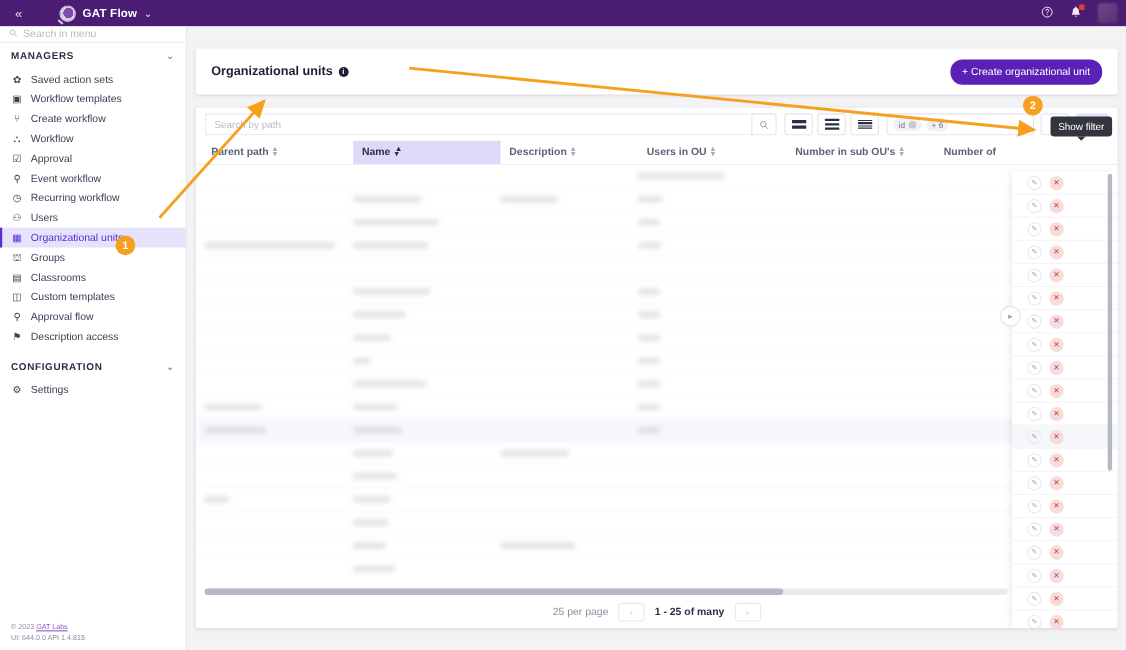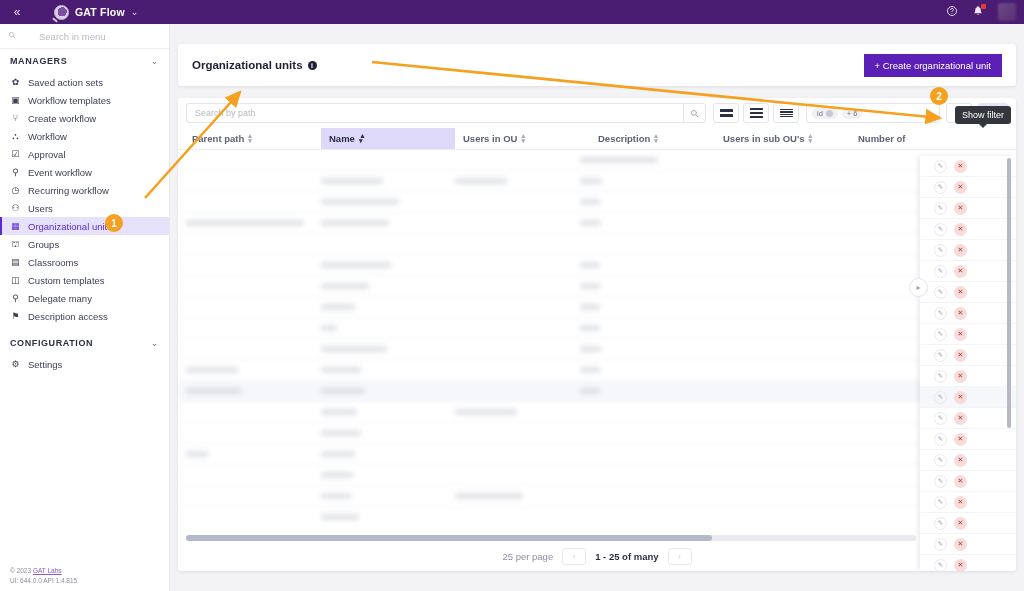--- a/index.html
+++ b/index.html
@@ -43,21 +43,21 @@
     background: linear-gradient(135deg,#6d4a8c,#58306f);
     filter: blur(1.2px); cursor: pointer;
   }
 
   
   .sidebar {
     position: absolute; left: 0; top: 24px; width: 170px; height: 567px;
     background: #fff; border-right: 1px solid #e6e6ec;
   }
   .menu-search {
-    height: 25px; display: flex; align-items: center; gap: 23px;
+    height: 15px; display: flex; align-items: center; gap: 5px;
     padding: 0 8px; border-bottom: 1px solid #ececf1;
   }
   .menu-search .mag { color: #b9bac4; font-size: 8px; }
   .menu-search span.ph { color: #b9bac4; font-size: 9.5px; }
   .menu-group {
     display: flex; align-items: center; padding: 0 10px; height: 24px;
     font-size: 9px; font-weight: bold; color: #2b2f44; letter-spacing: .6px; cursor: pointer;
   }
   .menu-group .chev { margin-left: auto; color: #6e7285; font-size: 9px; font-weight: normal; }
   .menu-item {
@@ -90,21 +90,21 @@
     height: 42px; display: flex; align-items: center; padding: 0 14px;
   }
   .page-title { font-size: 11.5px; font-weight: bold; color: #1d2033; }
   .info-dot {
     width: 9px; height: 9px; border-radius: 50%; background: #1d2033; color: #fff;
     font-size: 7px; font-weight: bold; display: inline-flex; align-items: center;
     justify-content: center; margin-left: 5px; cursor: pointer;
   }
   .create-btn {
     margin-left: auto; background: #5b21b6; color: #fff; font-size: 9.5px;
-    padding: 6px 11px; border-radius: 0; border: none; cursor: pointer; white-space: nowrap;
+    padding: 6px 11px; border-radius: 11px; border: none; cursor: pointer; white-space: nowrap;
   }
 
   .card-table { left: 8px; top: 74px; width: 838px; height: 473px; overflow: hidden; }
 
   .toolbar { height: 30px; display: flex; align-items: center; padding: 0 8px; gap: 0; }
   .search-box {
     flex: 1; height: 20px; border: 1px solid #e4e4ec; border-right: none;
     border-radius: 3px 0 0 3px; display: flex; align-items: center; padding: 0 8px;
   }
   .search-box span { color: #b9bac4; font-size: 9px; }
@@ -307,21 +307,21 @@
     <div class="menu-item">
       <span class="mi-icon">▤</span>
       <span>Classrooms</span>
     </div>
     <div class="menu-item">
       <span class="mi-icon">◫</span>
       <span>Custom templates</span>
     </div>
     <div class="menu-item">
       <span class="mi-icon">⚲</span>
-      <span>Delegate many</span>
+      <span>Approval flow</span>
     </div>
     <div class="menu-item">
       <span class="mi-icon">⚑</span>
       <span>Description access</span>
     </div>
 
     <div class="menu-group" style="margin-top:6px">
       <span>CONFIGURATION</span>
       <span class="chev">⌄</span>
     </div>
@@ -408,30 +408,30 @@
 
       <div class="thead">
         <div class="th" style="width:135px;padding-left:6px">
           <span>Parent path</span>
           <span class="sort-ic">▴<span style="margin-top:-2px">▾</span></span>
         </div>
         <div class="th sorted" style="width:134px;padding-left:8px">
           <span>Name</span>
           <span class="sort-ic">▲<span style="margin-top:-2px">▾</span></span>
         </div>
+        <div class="th" style="width:125px;padding-left:8px">
+          <span>Description</span>
+          <span class="sort-ic">▴<span style="margin-top:-2px">▾</span></span>
+        </div>
         <div class="th" style="width:135px;padding-left:8px">
           <span>Users in OU</span>
           <span class="sort-ic">▴<span style="margin-top:-2px">▾</span></span>
         </div>
-        <div class="th" style="width:125px;padding-left:8px">
-          <span>Description</span>
-          <span class="sort-ic">▴<span style="margin-top:-2px">▾</span></span>
-        </div>
         <div class="th" style="width:135px;padding-left:8px">
-          <span>Users in sub OU's</span>
+          <span>Number in sub OU's</span>
           <span class="sort-ic">▴<span style="margin-top:-2px">▾</span></span>
         </div>
         <div class="th" style="width:100px;padding-left:8px">
           <span>Number of</span>
         </div>
       </div>
 
       <div class="tbody" id="tbody">
           <div class="trow">
             <div style="width: 135px; flex: 0 0 auto;"></div>

